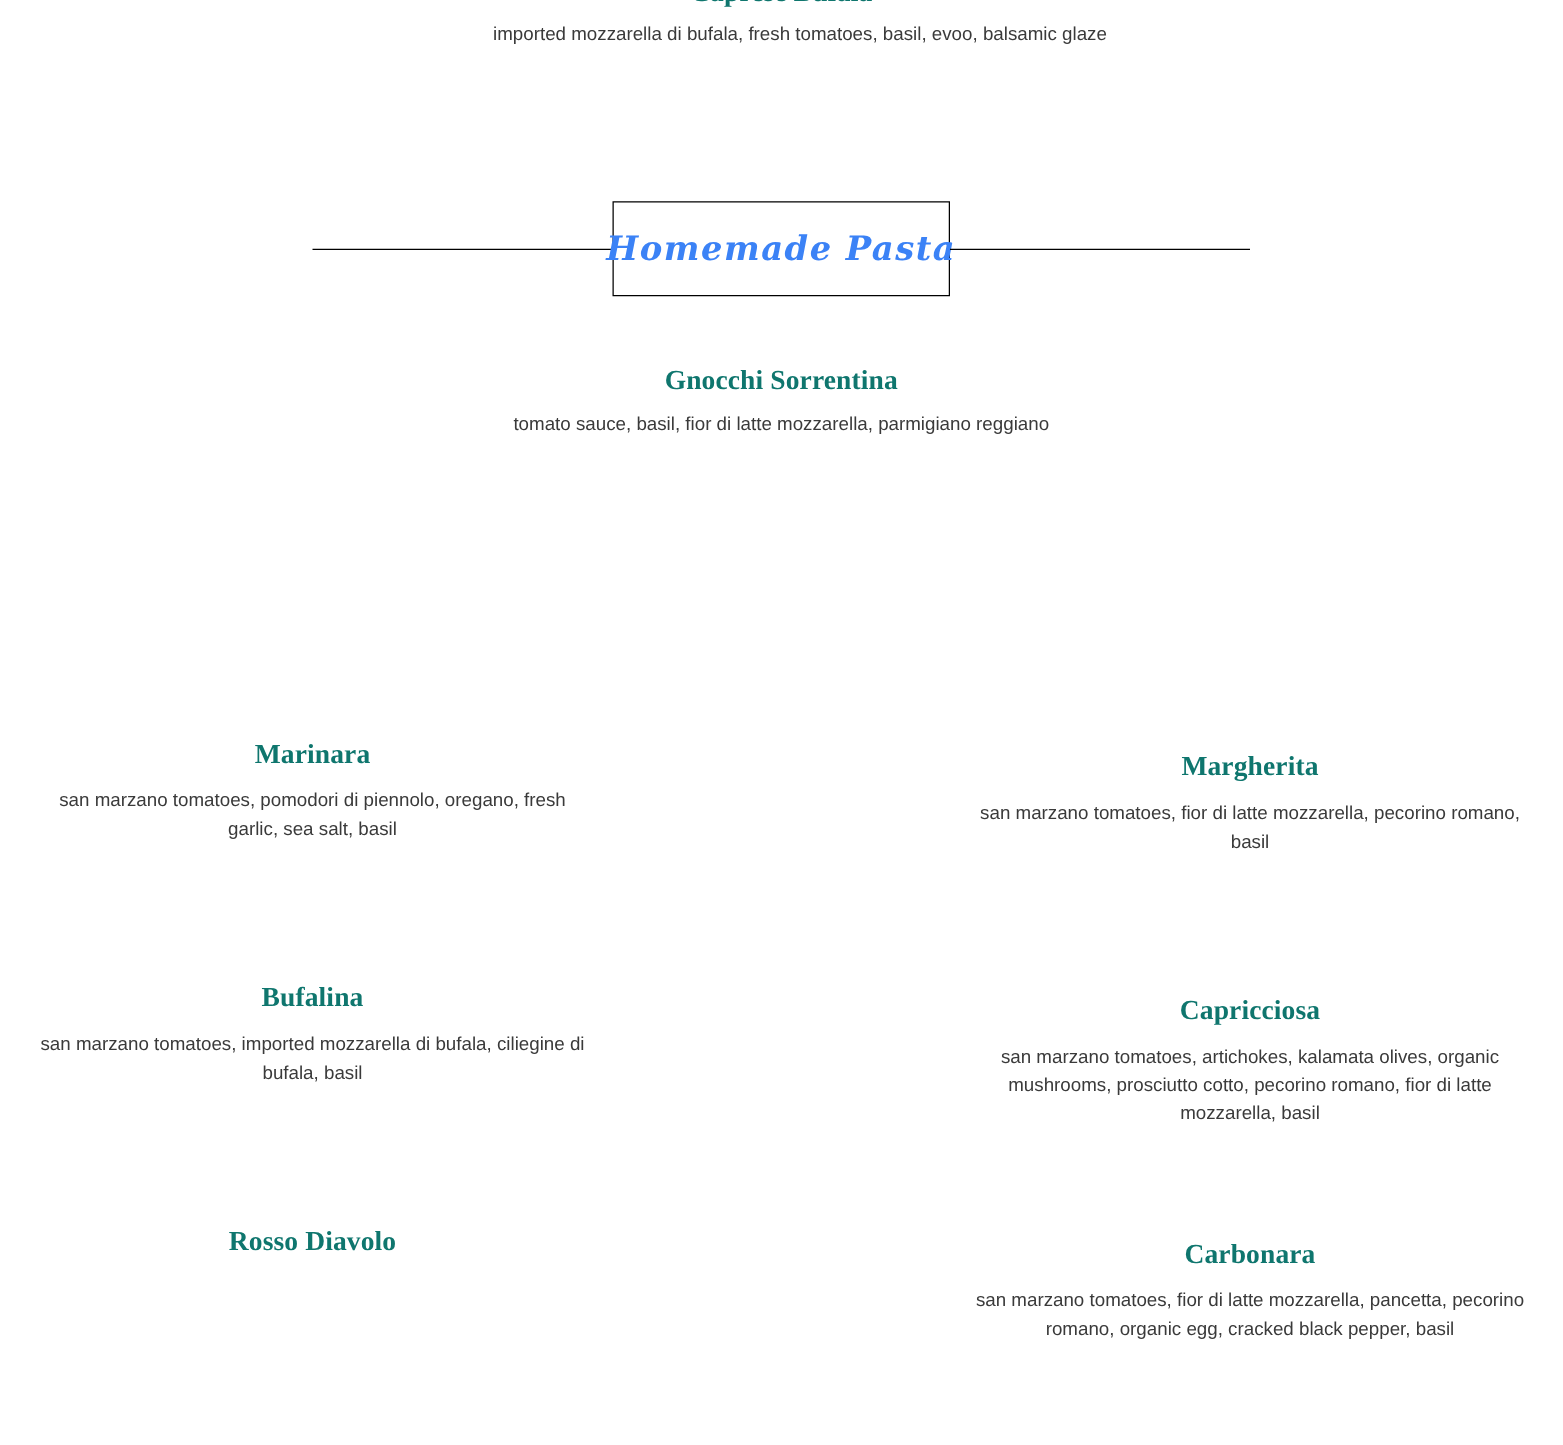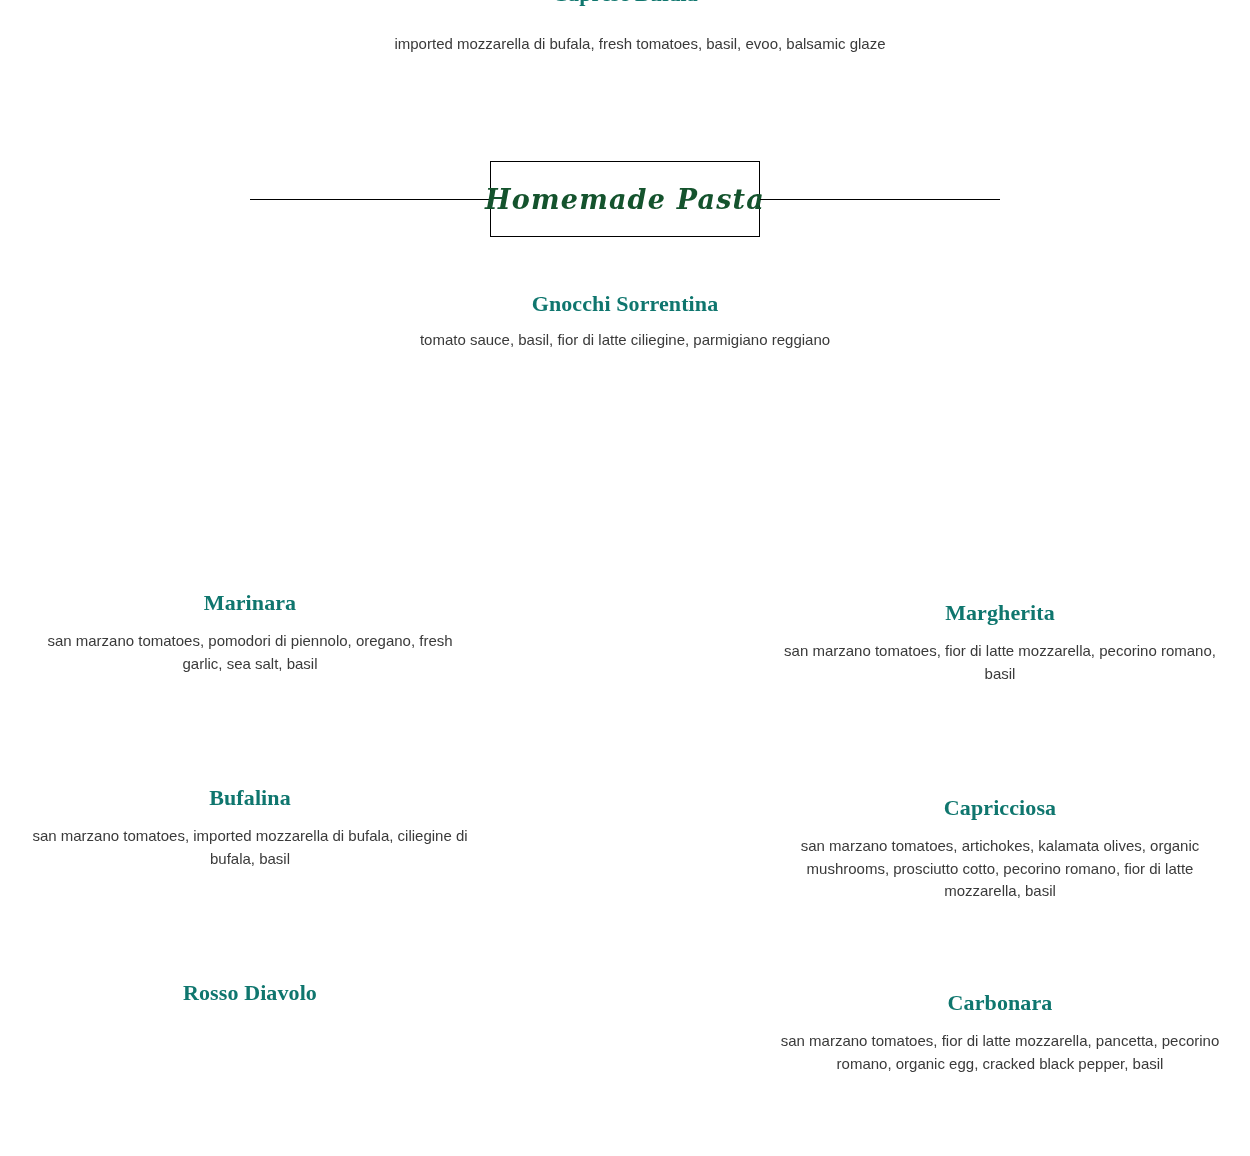--- a/index.html
+++ b/index.html
@@ -46,21 +46,21 @@
   }
 
   
   .top-item {
     position: absolute;
     left: 0;
     top: -19px;
     width: 1250px;
   }
   .top-item .item-desc {
-    margin-top: 26px;
+    margin-top: 10px;
     padding-left: 30px;
   }
 
   
   .section-divider {
     position: absolute;
     left: 250px;
     width: 750px;
     height: 76px;
     display: flex;
@@ -82,21 +82,21 @@
     display: flex;
     align-items: center;
     justify-content: center;
   }
   .divider-title {
     font-family: "DejaVu Serif", serif;
     font-style: italic;
     font-weight: 700;
     font-size: 27px;
     letter-spacing: 1.2px;
-    color: #14532d;
+    color: #3b82f6;
     white-space: nowrap;
     line-height: 1;
   }
 
   
   .single-item {
     position: absolute;
     left: 225px;
     width: 800px;
   }
@@ -137,21 +137,21 @@
   <div class="section-divider" style="top:161px;">
     <span class="divider-line"></span>
     <span class="divider-box">
       <span class="divider-title">Homemade Pasta</span>
     </span>
     <span class="divider-line"></span>
   </div>
 
   <div class="item single-item" style="top:291px;">
     <p class="item-name">Gnocchi Sorrentina</p>
-    <p class="item-desc">tomato sauce, basil, fior di latte ciliegine, parmigiano reggiano</p>
+    <p class="item-desc">tomato sauce, basil, fior di latte mozzarella, parmigiano reggiano</p>
   </div>
 
 
   <div class="pizza-grid">
 
     <div class="pizza-row">
       <div class="item pizza-cell left">
         <p class="item-name">Marinara</p>
         <p class="item-desc">san marzano tomatoes, pomodori di piennolo, oregano, fresh garlic, sea salt, basil</p>
       </div>

